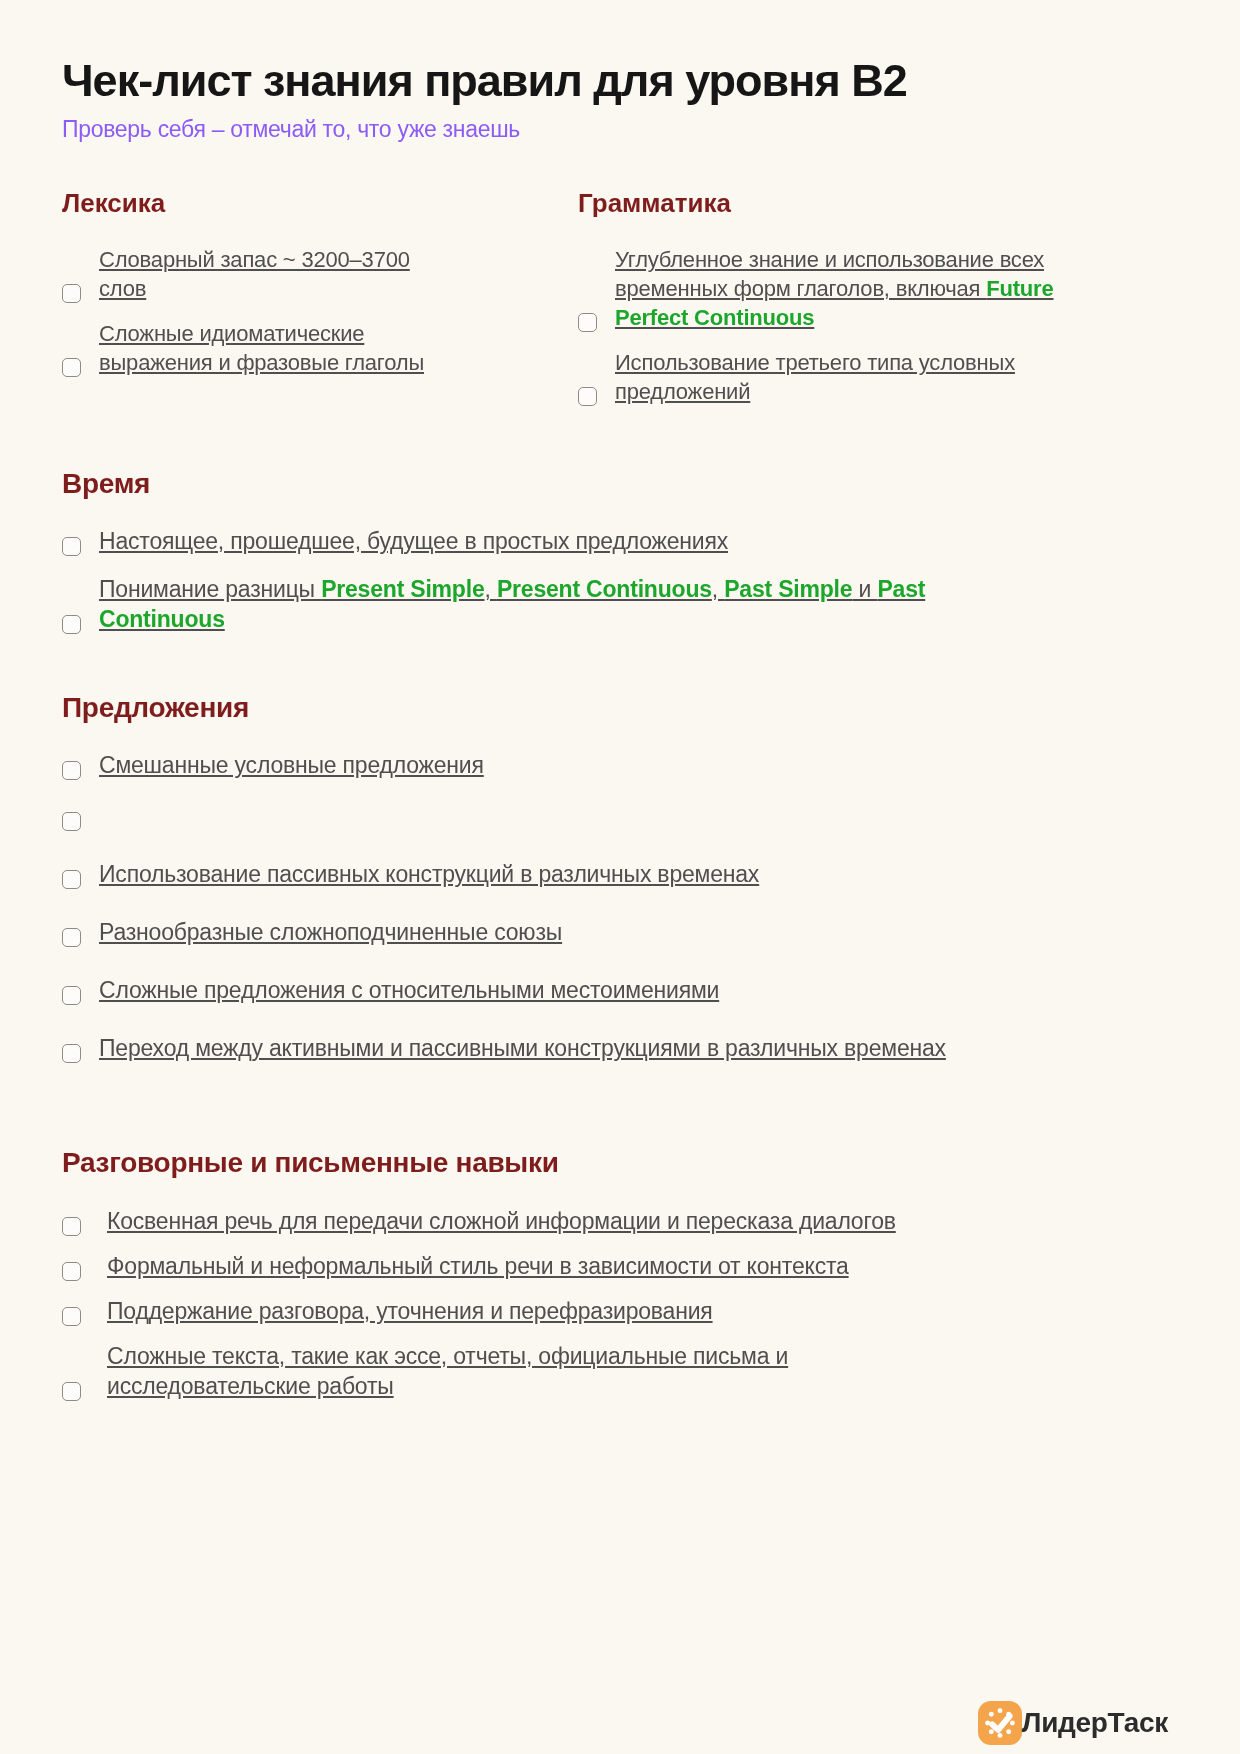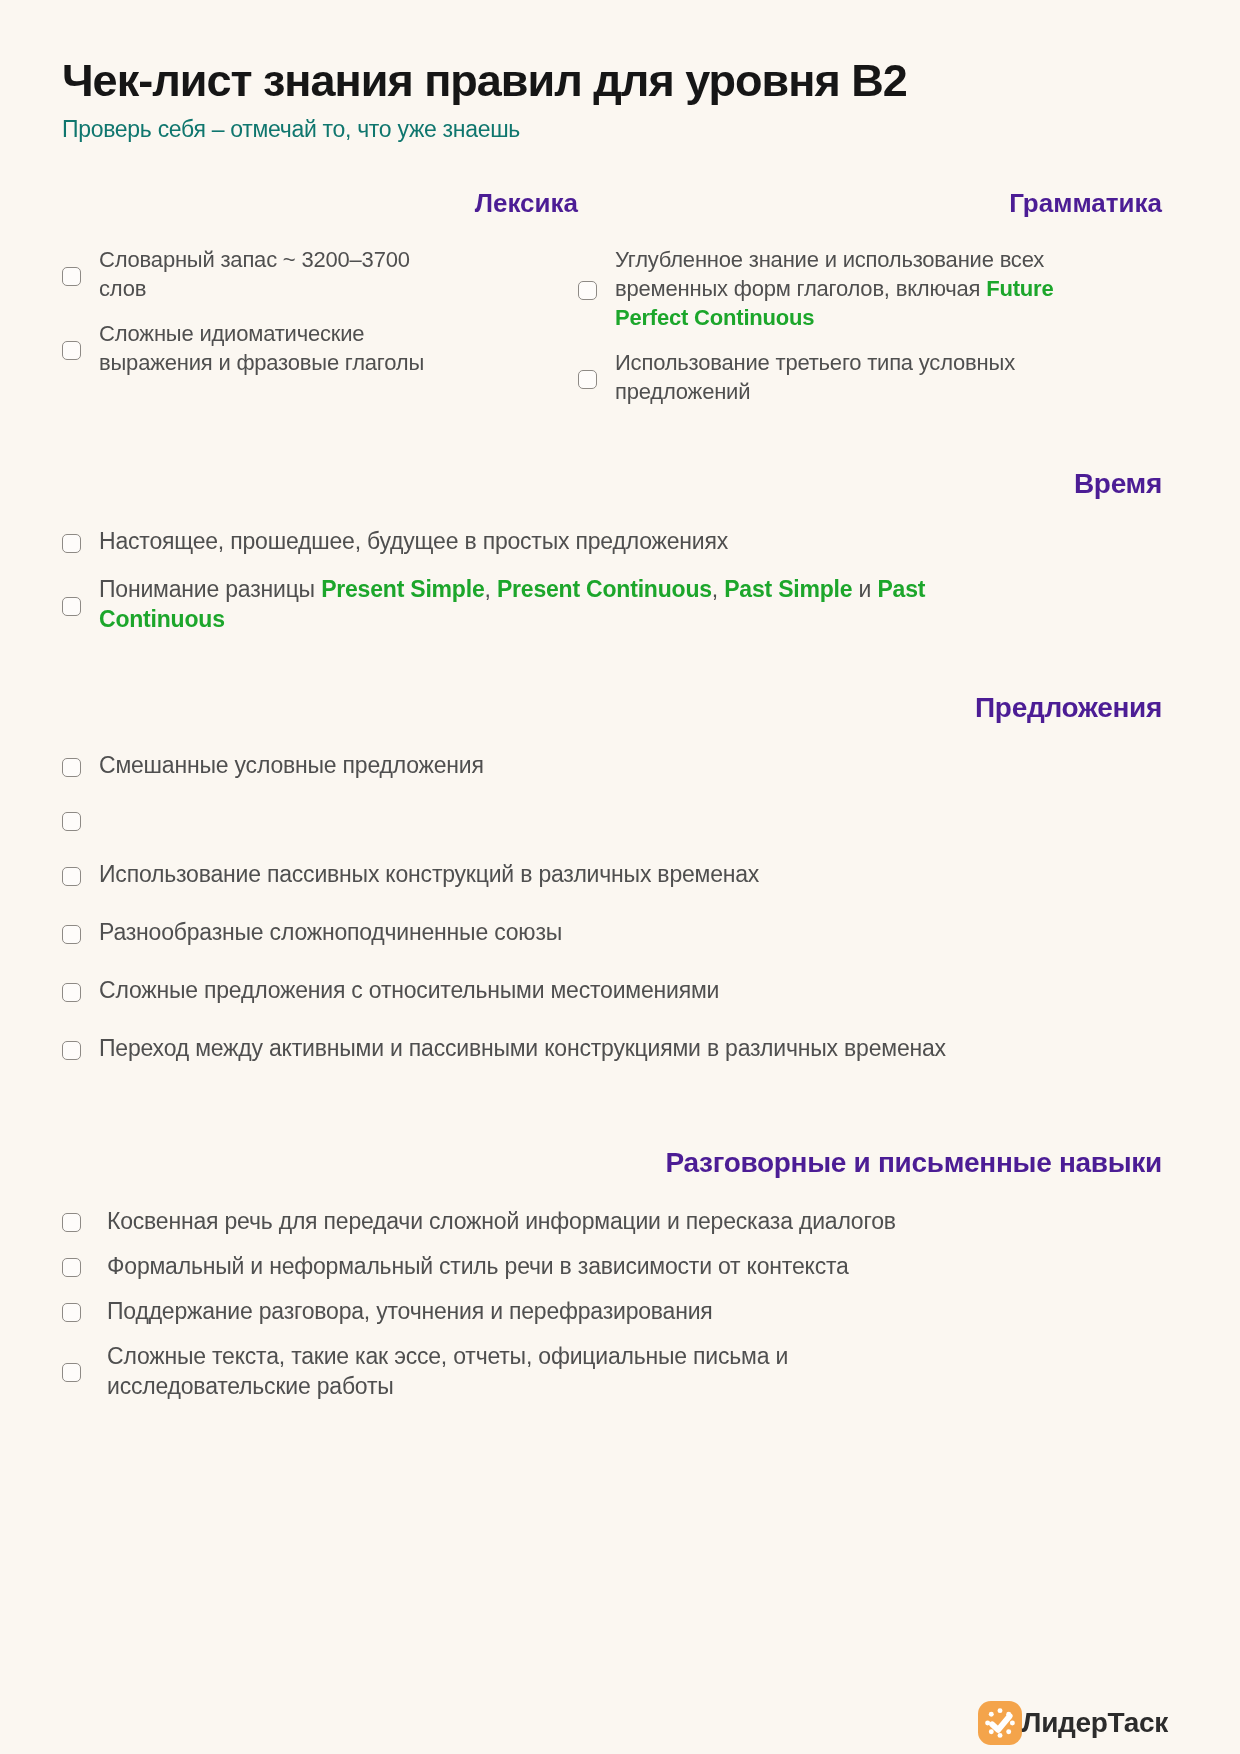--- a/index.html
+++ b/index.html
@@ -20,41 +20,41 @@
   
   .title{
     margin:0 0 10px 0;
     font-size:45px;line-height:1.08;
     font-weight:800;color:#161616;
     letter-spacing:-1px;
   }
   .subtitle{
     margin:0;
     font-size:23px;line-height:1.2;
-    color:#0f766e;letter-spacing:-0.3px;
+    color:#8b5cf6;letter-spacing:-0.3px;
   }
   
   .cols{
     display:grid;
     grid-template-columns:516px 1fr;
     margin-top:46px;
   }
   
   .section h2{
     margin:0 0 26px 0;
     font-size:26px;line-height:1.15;
-    font-weight:700;color:#4c1d95;text-align:right;
+    font-weight:700;color:#7f1d1d;
   }
   .full-section{margin-top:0;}
   .full-section h2{font-size:28px;letter-spacing:-0.3px;}
   .sec-vremya{margin-top:46px;}
   .sec-predlozheniya{margin-top:58px;}
   .sec-razgovornye{margin-top:84px;}
   
-  .item{display:flex;align-items:center;gap:18px;}
+  .item{display:flex;align-items:flex-end;gap:18px;text-decoration:underline;}
   .cols .item{margin-bottom:16px;}
   .sec-vremya .item{margin-bottom:18px;}
   .sec-predlozheniya .item{margin-bottom:28px;}
   .sec-razgovornye .item{margin-bottom:15px;gap:26px;}
   .checkbox{
     flex:none;
     width:19px;height:19px;
     margin-top:4px;
     border:1.6px solid #8E8A85;
     border-radius:5px;

